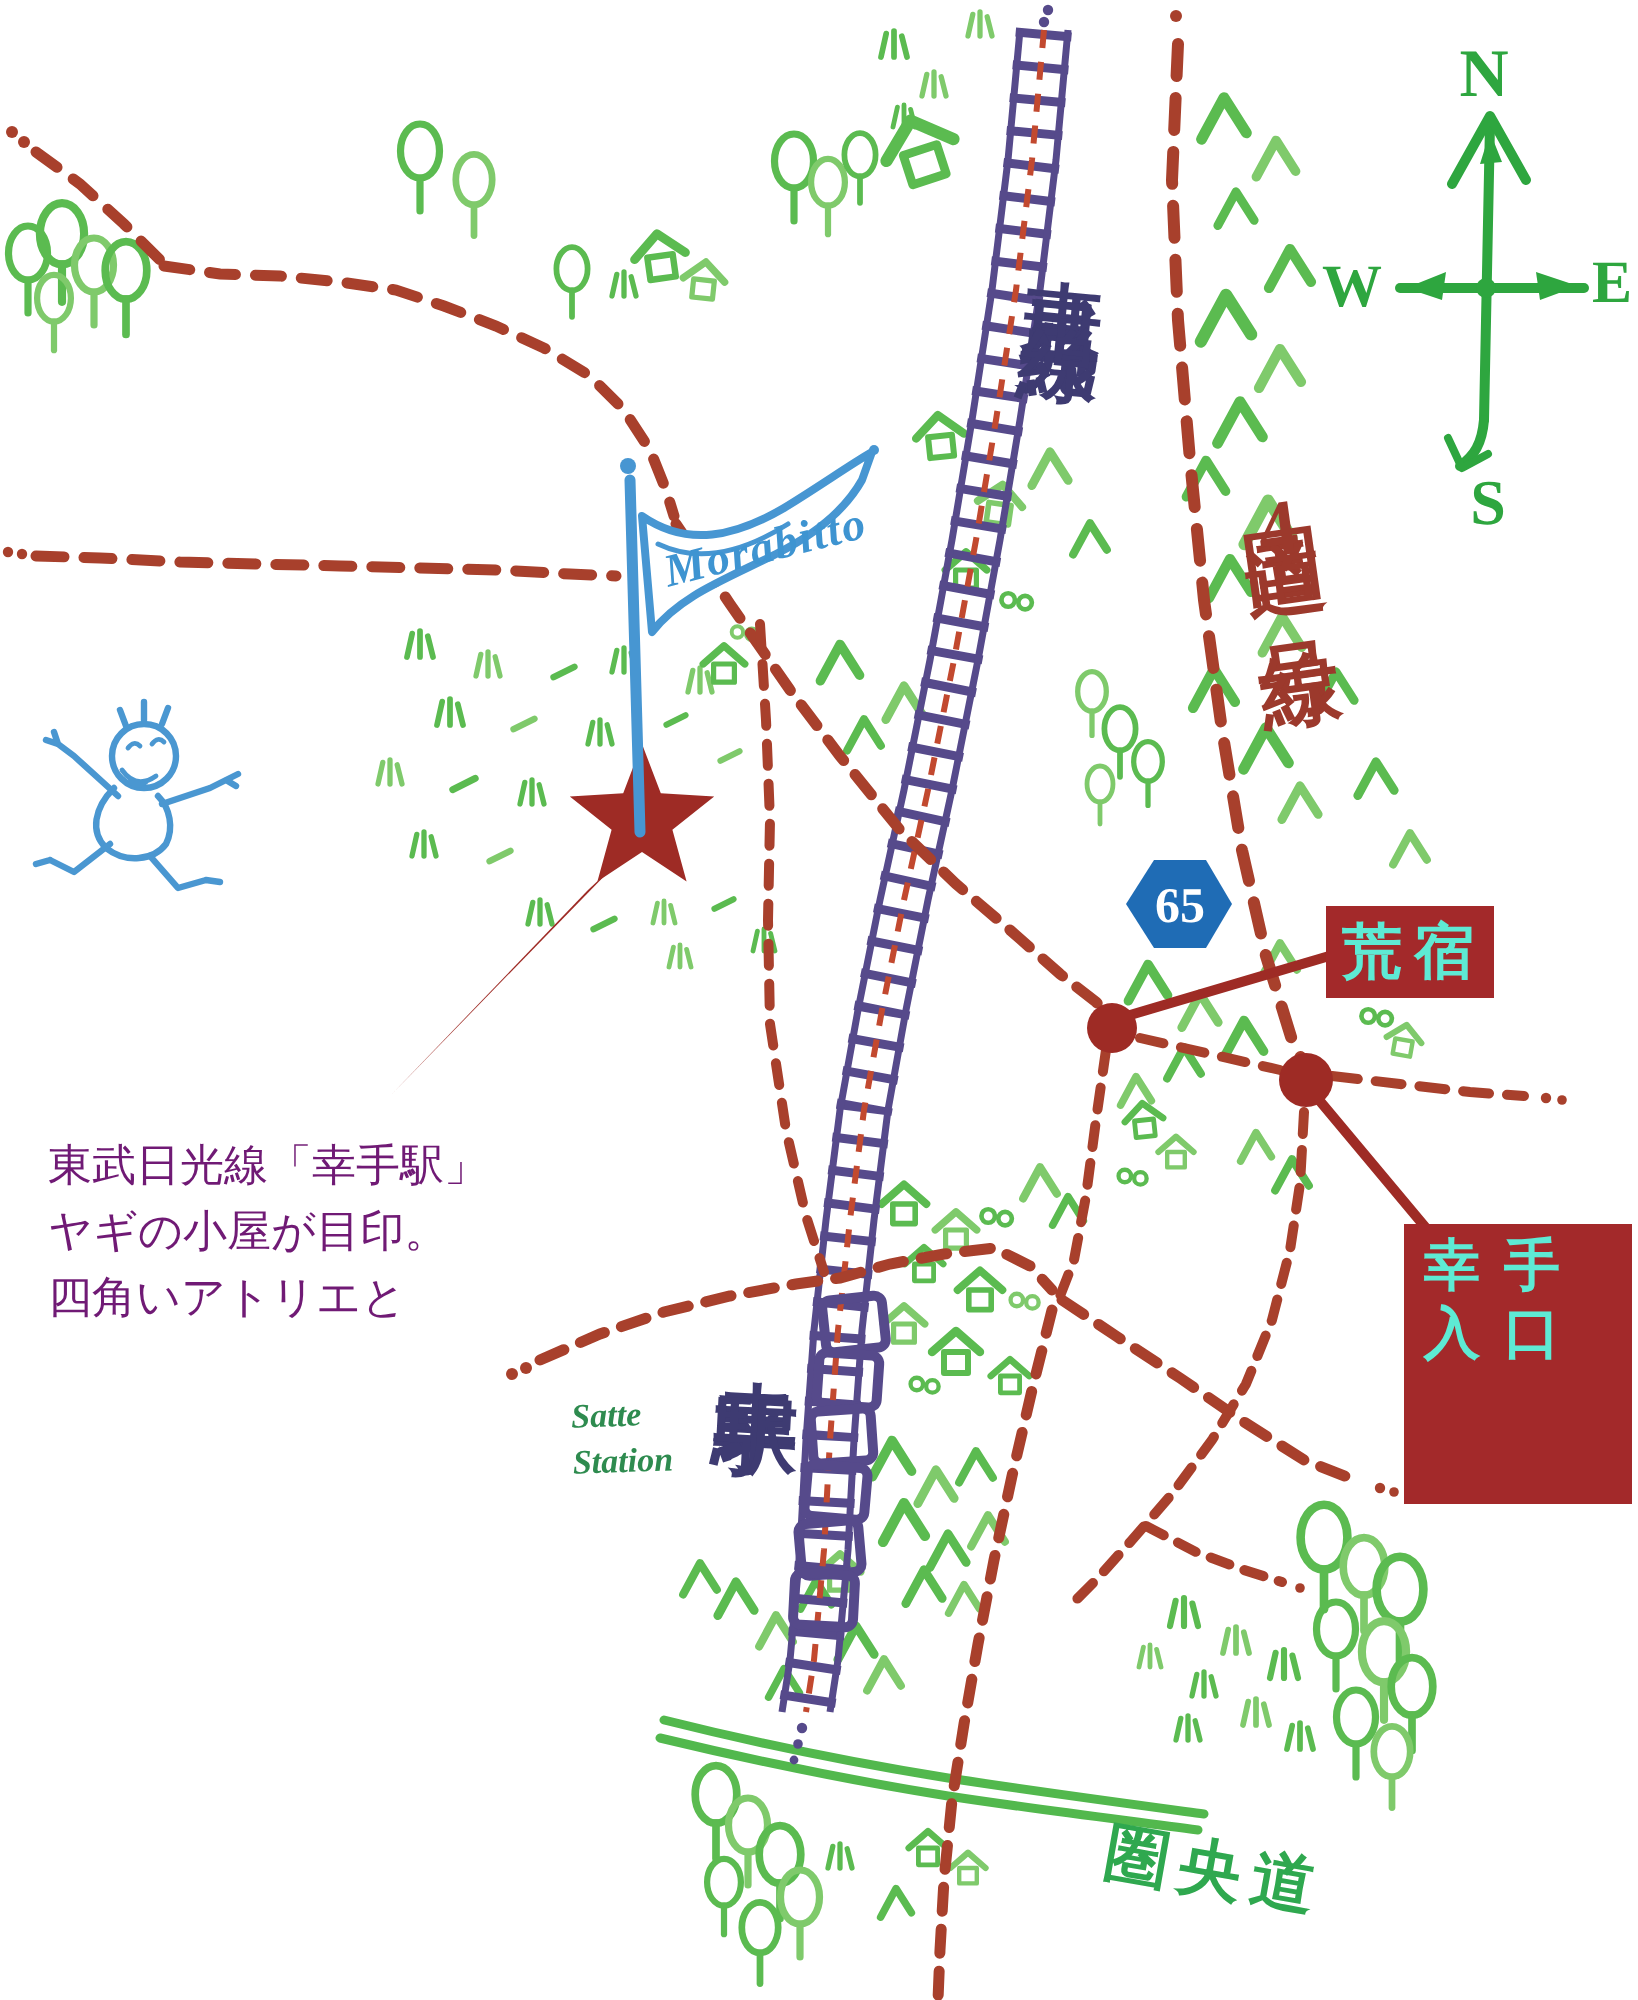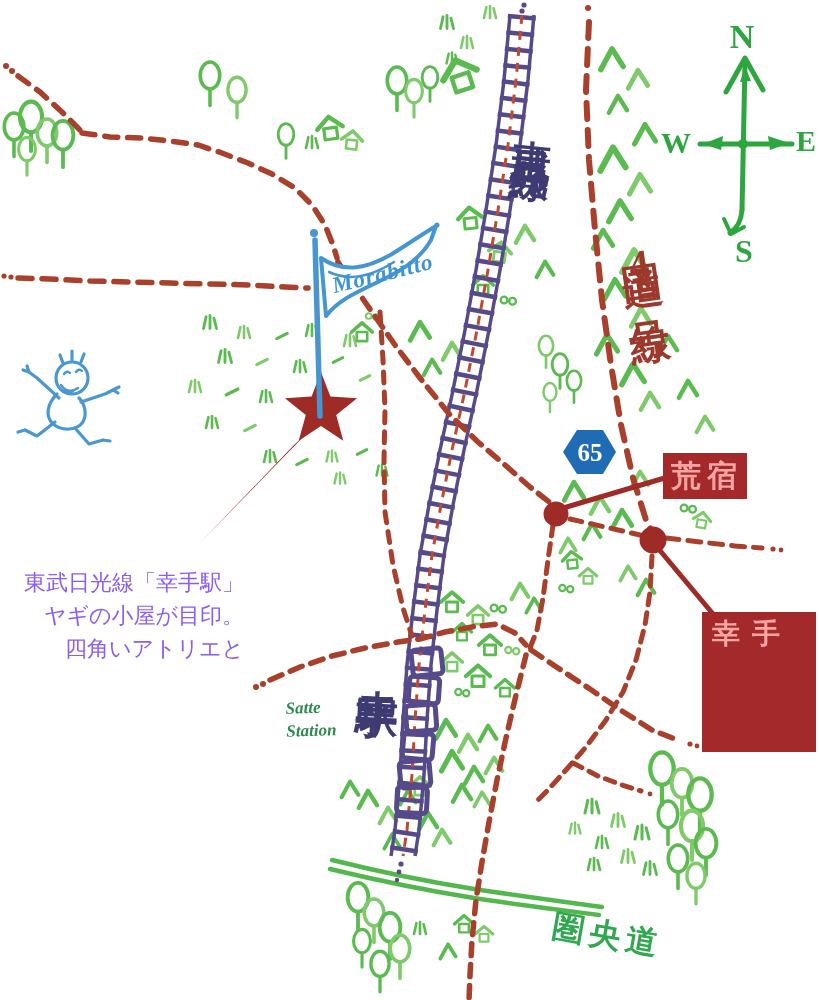--- a/index.html
+++ b/index.html
@@ -5,28 +5,28 @@
   html,body{margin:0;padding:0;background:#fff;}
   #stage{position:relative;width:819px;height:1000px;background:#ffffff;overflow:hidden;
          font-family:"Liberation Serif","DejaVu Serif",serif;}
   #art{position:absolute;left:0;top:0;}
   .veg{color:#5bbb50}.veg2{color:#7fca6b}
   .jp-v{position:absolute;writing-mode:vertical-rl;text-orientation:upright;
         font-weight:bold;transform-origin:top center;white-space:nowrap;}
   #tobu-label{left:509px;top:108px;font-size:40px;letter-spacing:6px;color:#3e3b72;transform:rotate(5.5deg);}
   #route4-label{left:607px;top:234px;font-size:40px;letter-spacing:4px;color:#9c392c;transform:rotate(-8deg);}
   #satte-jp{left:352px;top:656px;font-size:42px;letter-spacing:5px;color:#3e3b72;transform:rotate(3deg);}
-  #note{position:absolute;left:24px;top:566px;font-size:22px;line-height:33px;color:#8b5cf6;text-align:right;}
+  #note{position:absolute;left:24px;top:566px;font-size:22px;line-height:33px;color:#701a75;}
   #satte-en{position:absolute;left:286px;top:696px;font-size:17px;line-height:23px;font-style:italic;
             font-weight:bold;color:#2e8b4f;transform:rotate(-2deg);}
   #kenodo{position:absolute;left:552px;top:914px;font-size:32px;font-weight:bold;letter-spacing:5px;
           color:#2fa84f;transform:rotate(10deg);}
   #flag-name{position:absolute;left:331px;top:261px;font-size:23px;font-style:italic;font-weight:bold;
              letter-spacing:1px;color:#3e94d1;transform:rotate(-14deg);}
-  .redbox{position:absolute;background:#a3292a;color:#fca5a5;font-weight:bold;}
+  .redbox{position:absolute;background:#a3292a;color:#5eead4;font-weight:bold;}
   #arajuku-box{left:663px;top:453px;width:84px;height:46px;font-size:30px;letter-spacing:6px;
                display:flex;align-items:center;justify-content:center;padding-left:4px;box-sizing:border-box;}
   #cityhall-box{left:702px;top:612px;width:114px;height:140px;font-size:28px;line-height:34px;
                 padding:5px 0 0 10px;box-sizing:border-box;}
   .ls-wide{letter-spacing:12px}.ls-mid{letter-spacing:2px}
 </style>
 </head>
 <body>
 
 <div id="stage">
@@ -333,20 +333,21 @@
 </div>
 
 <div id="kenodo">圏央道</div>
 
 <div id="flag-name">Morabitto</div>
 
 <div id="arajuku-box" class="redbox">荒宿</div>
 
 <div id="cityhall-box" class="redbox">
   <div class="ls-wide">幸手</div>
+  <div class="ls-wide">入口</div>
 </div>
 
 <div id="note">
   <div>東武日光線「幸手駅」</div>
   <div>ヤギの小屋が目印。</div>
   <div>四角いアトリエと</div>
 </div>
 
 </div>
 

